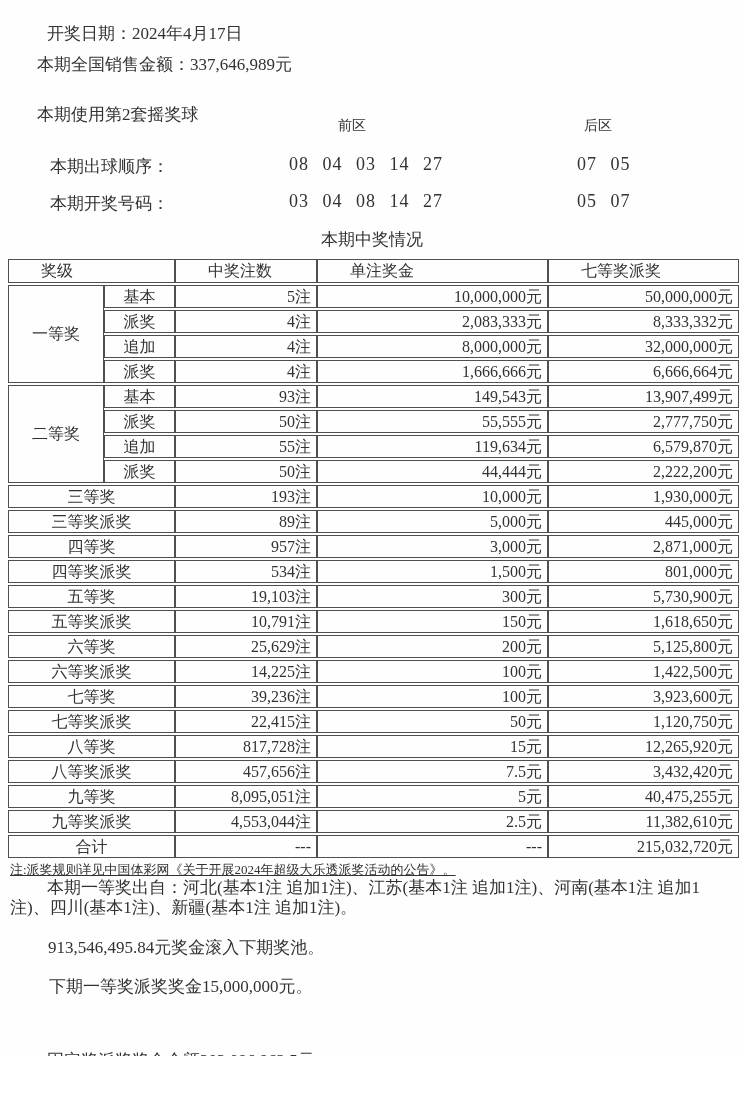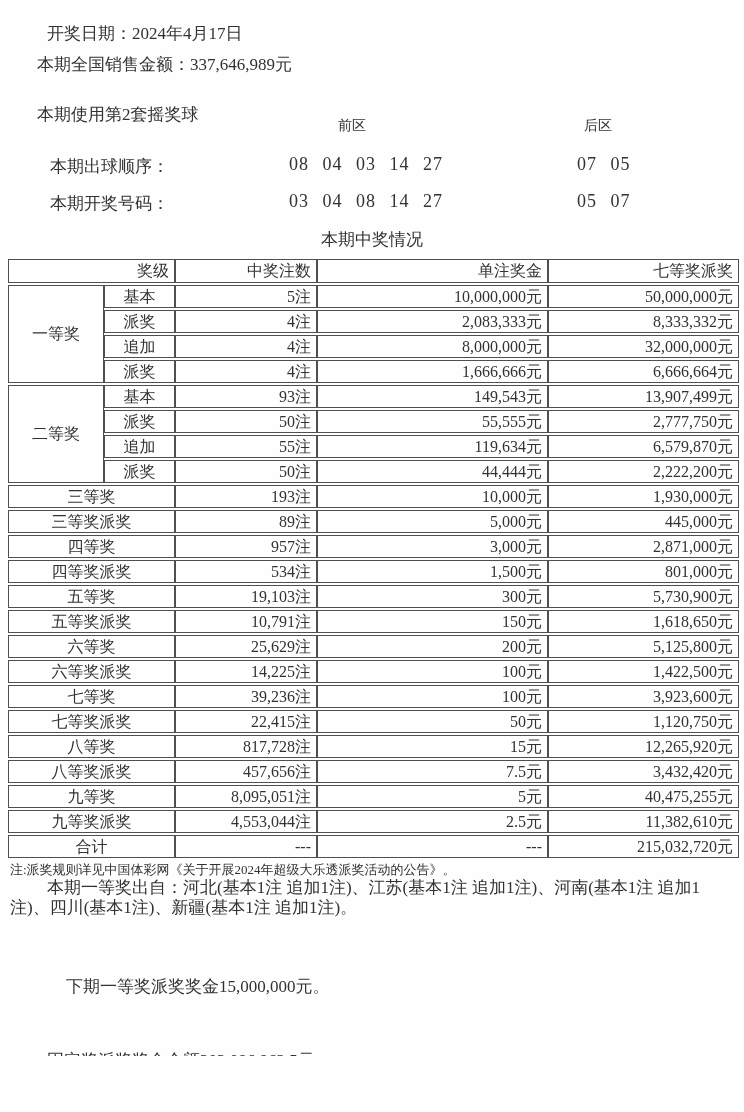--- a/index.html
+++ b/index.html
@@ -18,25 +18,25 @@
   table.prize {
     position:absolute; left:8px; top:257px; width:731px;
     table-layout:fixed; border-collapse:separate; border-spacing:0 2px;
     font-size:16px;
   }
   table.prize th, table.prize td {
     border:1px solid #4f4f4f; box-sizing:border-box;
     padding:0 5px; height:23px; line-height:20px; overflow:hidden;
     font-weight:normal;
   }
-  table.prize th { text-align:right; height:24px;padding-left:32px; }
+  table.prize th { text-align:left; height:24px;padding-left:32px; }
   td.c-center { text-align:center; }
   td.c-num { text-align:right; }
 
-  .rule-note { font-size:13px; }
+  .rule-note { font-size:13px;text-decoration:underline; }
   .para {
     position:absolute; left:10px; top:878px; width:727px;
     font-size:17px; line-height:20px; text-indent:37px; white-space:normal;
   }
   .note-line { font-size:17px; }
 </style>
 </head>
 <body>
 
 <div class="page">
@@ -215,16 +215,17 @@
           <td class="c-num">---</td>
           <td class="c-num">215,032,720元</td>
         </tr>
       </tbody>
     </table>
 
   <div class="abs rule-note" style="left:10px; top:861px;">注:派奖规则详见中国体彩网《关于开展2024年超级大乐透派奖活动的公告》。</div>
 
   <div class="para">本期一等奖出自：河北(基本1注 追加1注)、江苏(基本1注 追加1注)、河南(基本1注 追加1注)、四川(基本1注)、新疆(基本1注 追加1注)。</div>
 
-  <div class="abs note-line" style="left:66px; top:975px;">下期一等奖派奖奖金15,000,000元。</div>
+  <div class="abs note-line" style="left:48px; top:936px;">913,546,495.84元奖金滚入下期奖池。</div>
+  <div class="abs note-line" style="left:49px; top:975px;">下期一等奖派奖奖金15,000,000元。</div>
   <div class="abs note-line" style="left:47px; top:1049px;">固定奖派奖奖金余额303,086,962.5元。</div>
 
 </div>
 
 </body></html>

